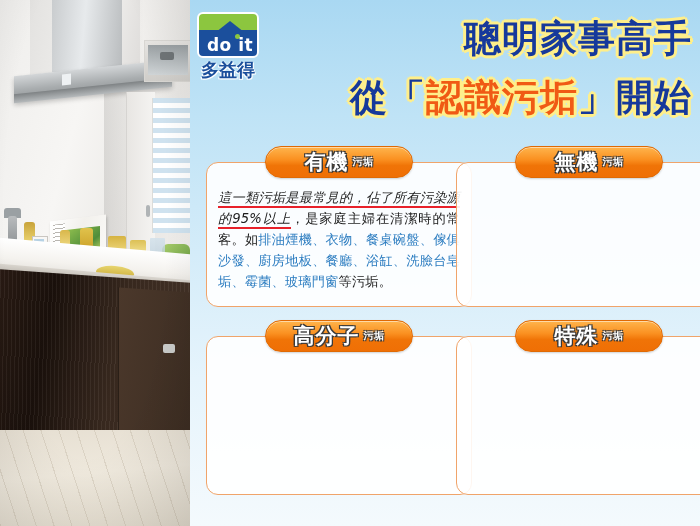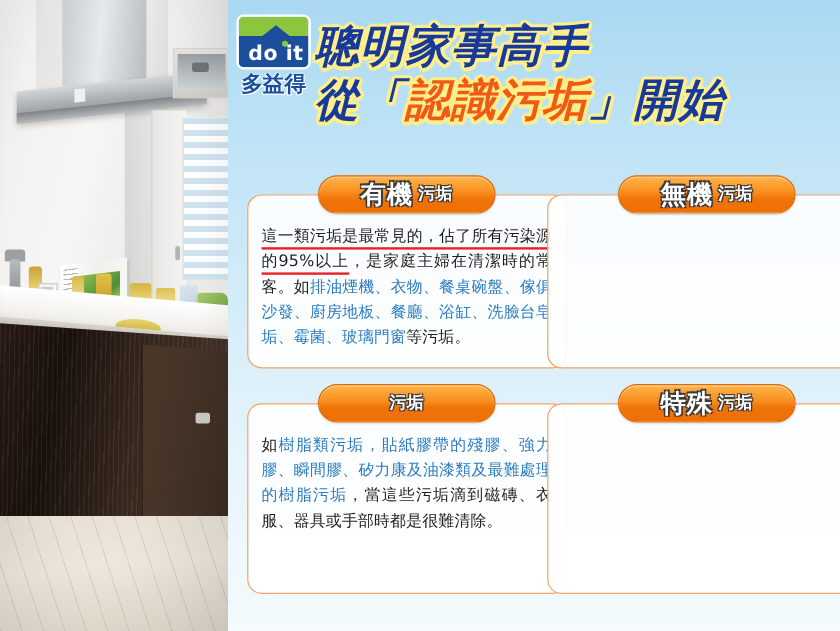--- a/index.html
+++ b/index.html
@@ -289,39 +289,38 @@
     font-weight: 700;
     color: #1b4f9c;
     letter-spacing: 0px;
     text-shadow: 0 0 2px #fff, 1px 1px 0 #fff, -1px 1px 0 #fff;
   }
 
   .title {
     position: absolute;
     left: 72px; top: 18px;
     width: 430px;
-    text-align: left;
+    text-align: right;
     line-height: 1.16;
-    font-style: italic;
   }
   .title-l1, .title-l2 {
     font-weight: 700;
     font-size: 37px;
     letter-spacing: 1px;
     white-space: nowrap;
   }
   .title-l1 {
     color: #16399b;
     text-shadow:
       -2px -2px 0 #ffef8a,  2px -2px 0 #ffef8a,
       -2px  2px 0 #ffef8a,  2px  2px 0 #ffef8a,
        0px -3px 0 #ffef8a,  0px  3px 0 #ffef8a,
       -3px  0px 0 #ffef8a,  3px  0px 0 #ffef8a;
   }
-  .title-l2 { margin-top: 2px; }
+  .title-l2 { margin-top: 16px; }
   .t-blue {
     color: #16399b;
     text-shadow:
       -2px -2px 0 #ffef8a,  2px -2px 0 #ffef8a,
       -2px  2px 0 #ffef8a,  2px  2px 0 #ffef8a,
        0px -3px 0 #ffef8a,  0px  3px 0 #ffef8a,
       -3px  0px 0 #ffef8a,  3px  0px 0 #ffef8a;
   }
   .t-orange {
     color: #f05a14;
@@ -368,21 +367,21 @@
   .pill-main {
     font-size: 21px;
     font-weight: 700;
     color: #ffffff;
     letter-spacing: 1px;
     text-shadow:
       -1.3px -1.3px 0 #3a3a3a, 1.3px -1.3px 0 #3a3a3a,
       -1.3px  1.3px 0 #3a3a3a, 1.3px  1.3px 0 #3a3a3a;
   }
   .pill-sub {
-    font-size: 14px;
+    font-size: 10px;
     font-weight: 700;
     color: #ffffff;
     letter-spacing: 0.5px;
     text-shadow:
       -1px -1px 0 #3a3a3a, 1px -1px 0 #3a3a3a,
       -1px  1px 0 #3a3a3a, 1px  1px 0 #3a3a3a;
   }
 
   .card-body {
     position: absolute;
@@ -392,20 +391,21 @@
     line-height: 21px;
     color: #1d1d1d;
     letter-spacing: 0.2px;
     text-align: justify;
     text-justify: inter-character;
   }
   .hl { color: #2b7cc0; }
   .ul-red {
     border-bottom: 2px solid #e8212a;
     padding-bottom: 1px;
+    font-style: italic;
   }
 </style>
 </head>
 <body>
 
 <div id="stage">
 
   <div class="photo">
     <div class="ph-wall"></div>
     <div class="ph-wall-shadow"></div>
@@ -477,24 +477,22 @@
 
     <div class="card" id="card-1">
       <div class="pill">
         <span class="pill-main">無機</span>
         <span class="pill-sub">污垢</span>
       </div>
     </div>
 
     <div class="card" id="card-2">
       <div class="pill">
+        <span class="pill-main">高分子</span>
         <span class="pill-sub">污垢</span>
-      </div>
-      <div class="card-body">
-        <span>如</span><span class="hl">樹脂類污垢，貼紙膠帶的殘膠、強力膠、瞬間膠、矽力康及油漆類及最難處理的樹脂污垢</span><span>，當這些污垢滴到磁磚、衣服、器具或手部時都是很難清除。</span>
       </div>
     </div>
 
     <div class="card" id="card-3">
       <div class="pill">
         <span class="pill-main">特殊</span>
         <span class="pill-sub">污垢</span>
       </div>
     </div>
 

